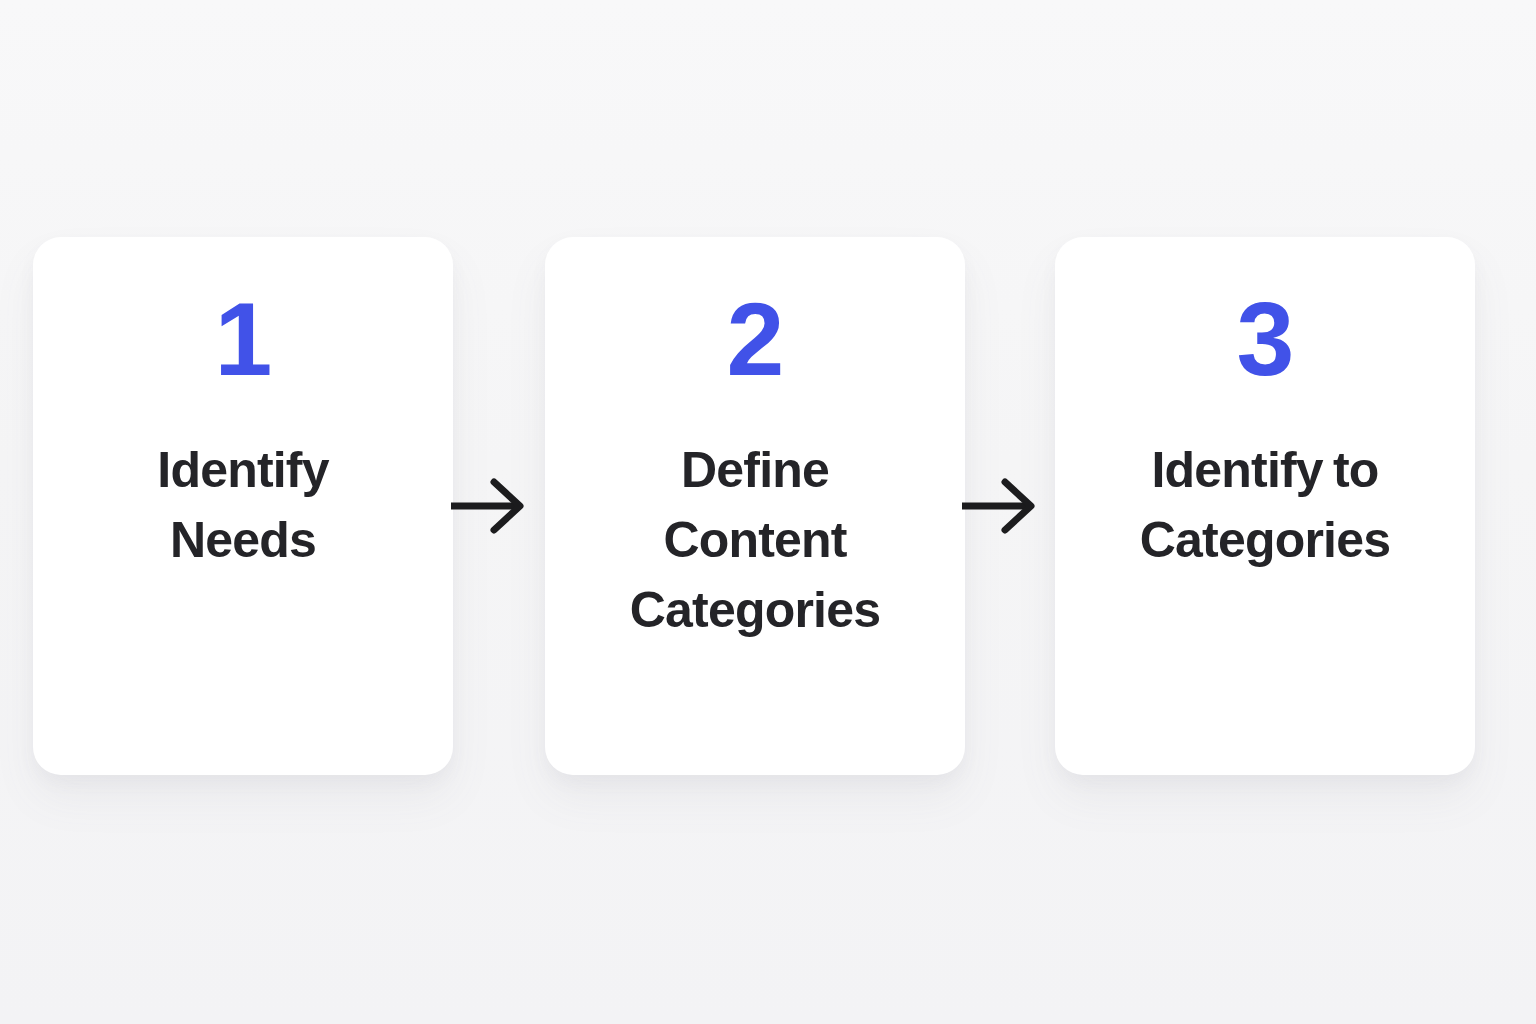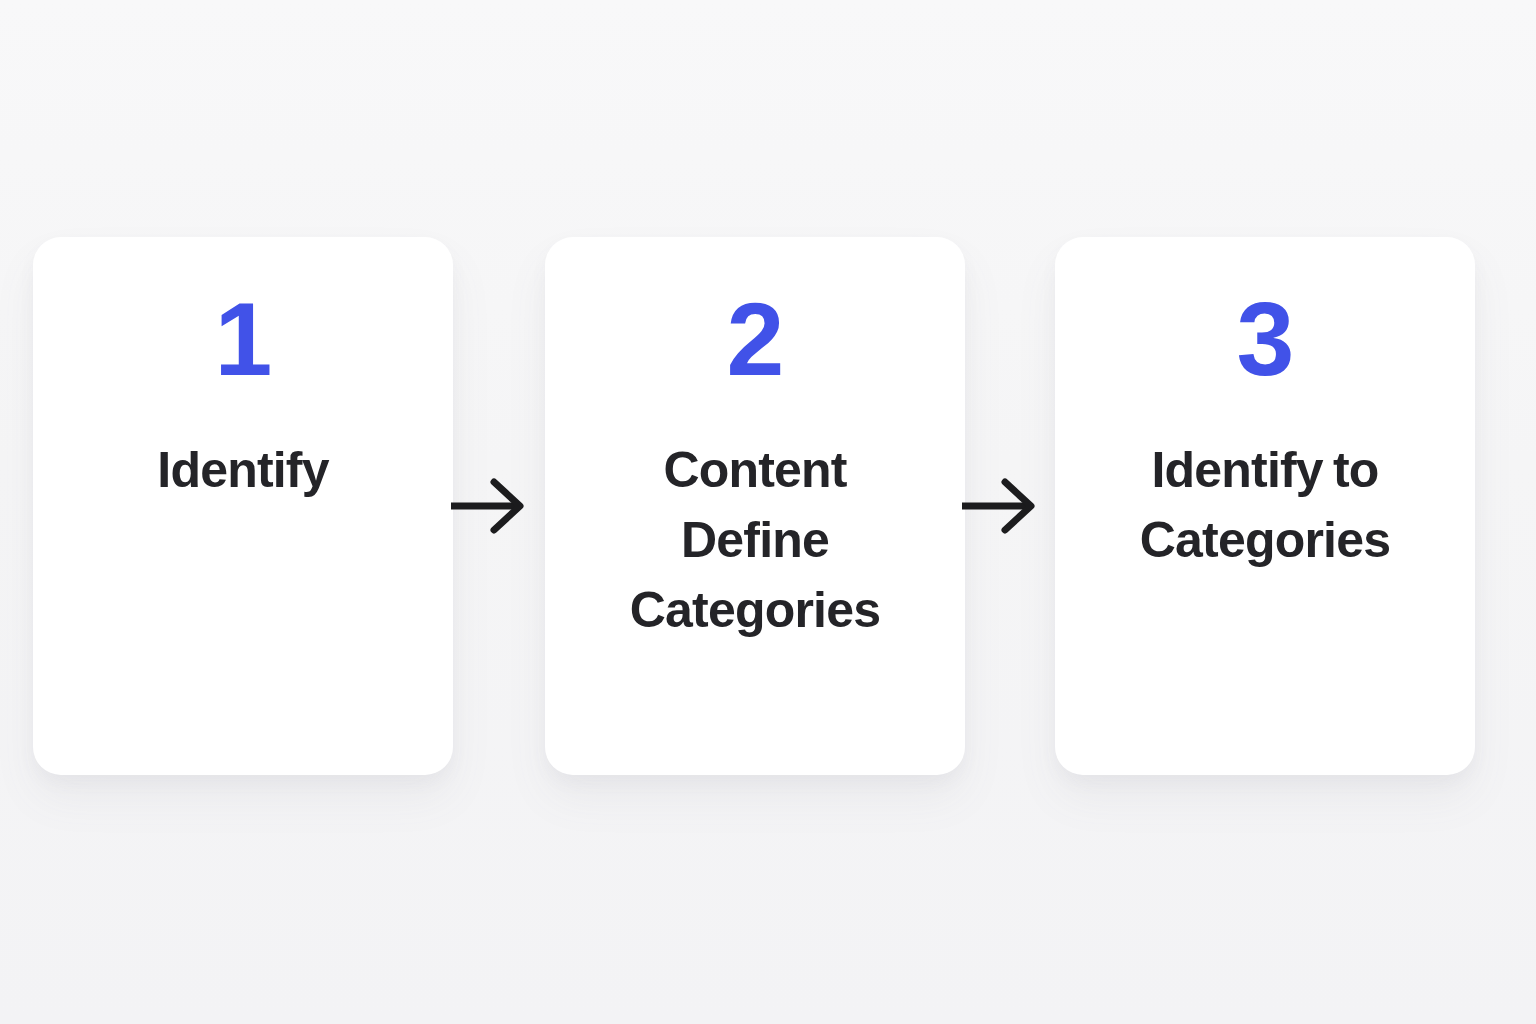--- a/index.html
+++ b/index.html
@@ -68,35 +68,36 @@
 </style>
 </head>
 <body>
 
 <div class="stage">
 
   <div class="card card-1">
     <div class="step-number">1</div>
     <div class="step-title">
       <div>Identify</div>
+      <div>Needs</div>
     </div>
   </div>
 
   <div class="arrow arrow-1">
     <svg viewBox="0 0 76 60" fill="none" xmlns="http://www.w3.org/2000/svg">
       <line x1="1" y1="30" x2="68" y2="30" stroke="#1c1c1e" stroke-width="7"></line>
       <polyline points="44,6 70,30 44,54" stroke="#1c1c1e" stroke-width="7" fill="none" stroke-linecap="round" stroke-linejoin="round"></polyline>
     </svg>
   </div>
 
   <div class="card card-2">
     <div class="step-number">2</div>
     <div class="step-title">
+      <div>Define</div>
       <div>Content</div>
-      <div>Define</div>
       <div>Categories</div>
     </div>
   </div>
 
   <div class="arrow arrow-2">
     <svg viewBox="0 0 76 60" fill="none" xmlns="http://www.w3.org/2000/svg">
       <line x1="1" y1="30" x2="68" y2="30" stroke="#1c1c1e" stroke-width="7"></line>
       <polyline points="44,6 70,30 44,54" stroke="#1c1c1e" stroke-width="7" fill="none" stroke-linecap="round" stroke-linejoin="round"></polyline>
     </svg>
   </div>

